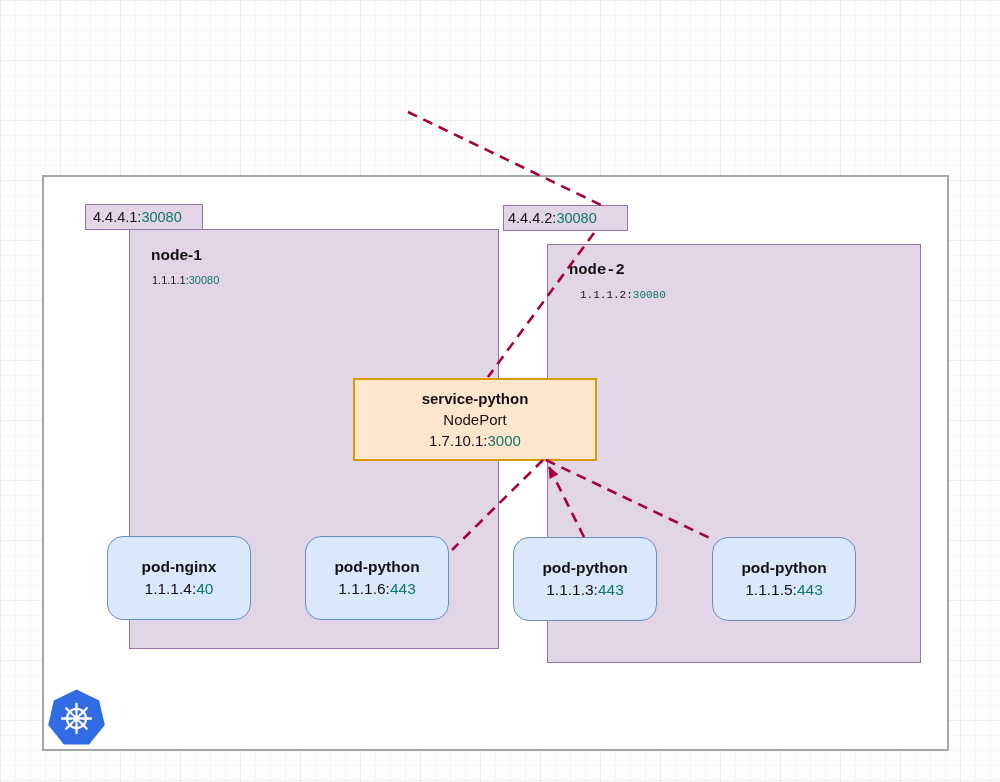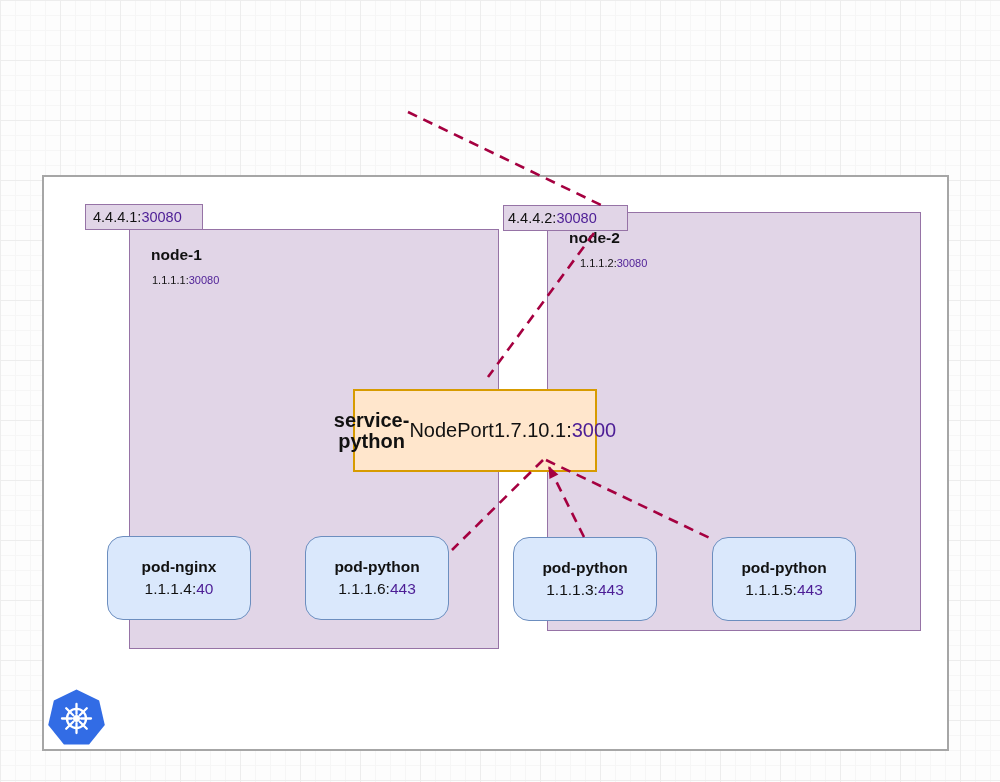--- a/index.html
+++ b/index.html
@@ -37,27 +37,27 @@
     z-index:1;
     margin-left:44px;
   }
   .node-name {
     position:absolute; left:21px; top:16px;
     font-weight:bold; font-size:15.5px;
   }
   .node-ip {
     position:absolute; top:44px; font-size:11px;
   }
-  .port { color:#4c1d95; }
+  .port { color:#0f766e; }
   
   .service-box {
-    position:absolute; left:353px; top:389px; width:240px; height:79px;
+    position:absolute; left:353px; top:378px; width:240px; height:79px;
     background:#FFE6CC; border:2px solid #D79B00;
-    display:flex; flex-direction:row; align-items:center; justify-content:center;
-    font-size:20px; line-height:21px; text-align:center;
+    display:flex; flex-direction:column; align-items:center; justify-content:center;
+    font-size:15px; line-height:21px; text-align:center;
     z-index:3;
   }
   .service-name { font-weight:bold; }
   
   .pod {
     position:absolute; width:142px; height:82px;
     background:#DAE8FC; border:1.5px solid #6C8EBF; border-radius:16px;
     display:flex; flex-direction:column; justify-content:center;
     font-size:15.5px; line-height:22px; text-align:center;
     z-index:2;
@@ -87,21 +87,21 @@
   <div class="node-body" style="left:85px; top:229px; width:368px; height:418px;">
     <div class="node-name">node-1</div>
     <div class="node-ip" style="left:22px;">
       <span>1.1.1.1:</span><span class="port">30080</span>
     </div>
   </div>
 
   <div class="node-tab" style="left:503px; top:205px; width:119px; padding-left:4px;">
     <span>4.4.4.2:</span><span class="port">30080</span>
   </div>
-  <div class="node-body" style="left:503px; top:212px; width:372px; height:417px;">
+  <div class="node-body" style="left:503px; top:244px; width:372px; height:417px;font-family:Liberation Mono, monospace;">
     <div class="node-name">node-2</div>
     <div class="node-ip" style="left:32px;">
       <span>1.1.1.2:</span><span class="port">30080</span>
     </div>
   </div>
 
   <div class="service-box">
     <div class="service-name">service-python</div>
     <div>NodePort</div>
     <div>

